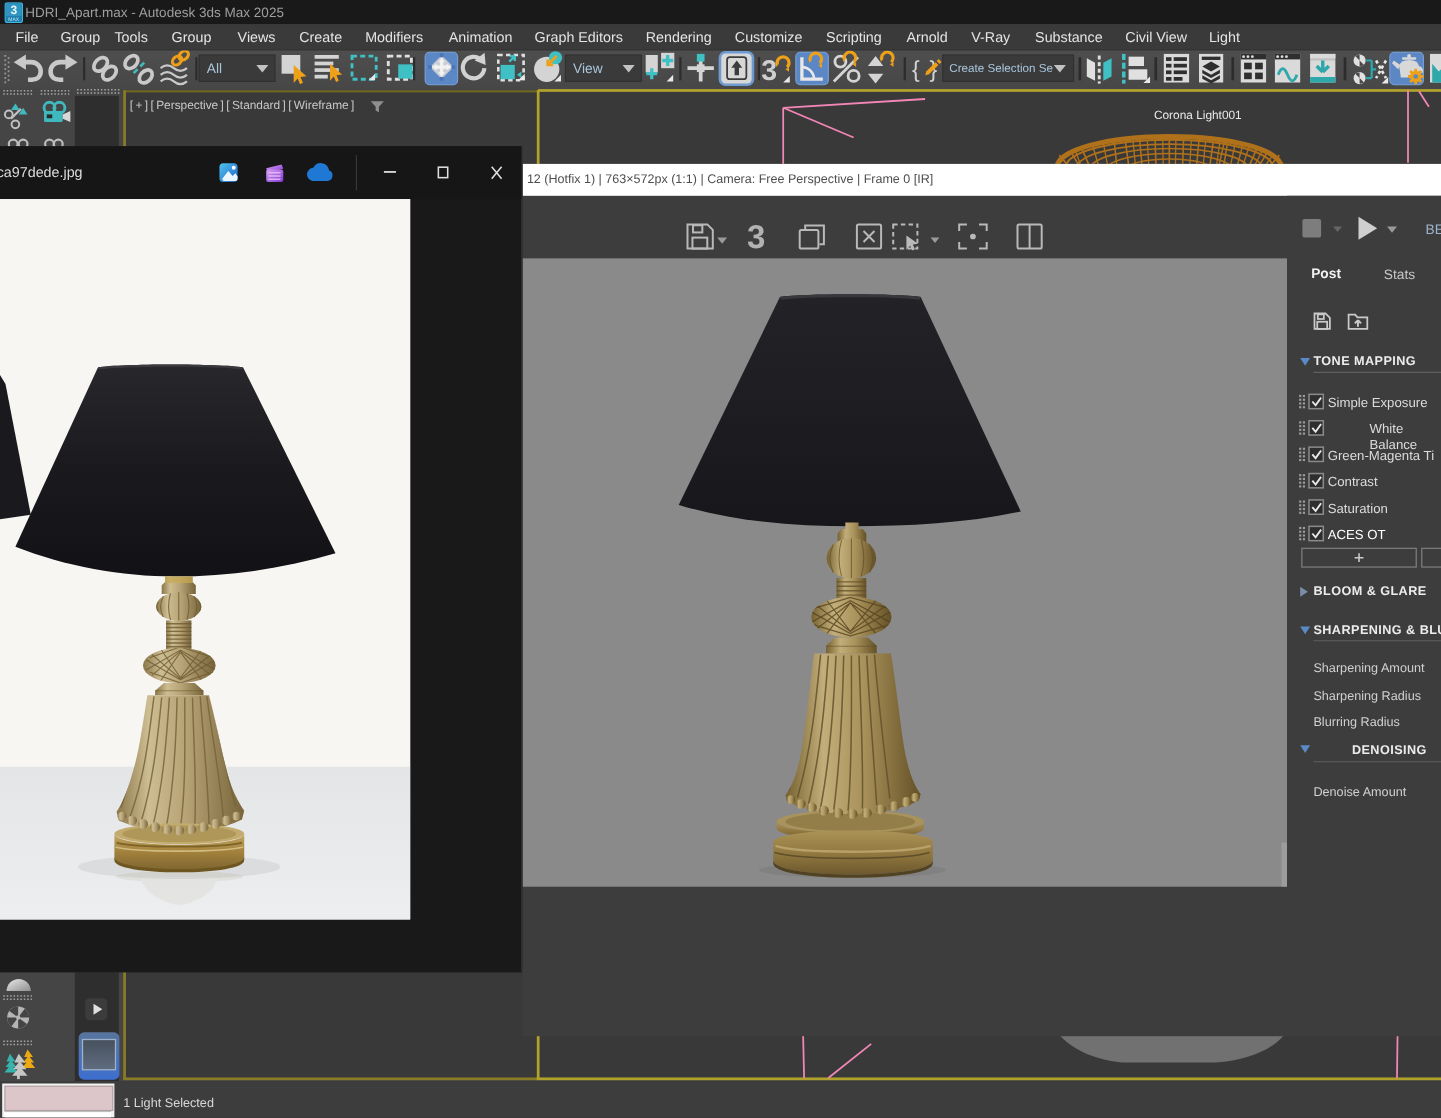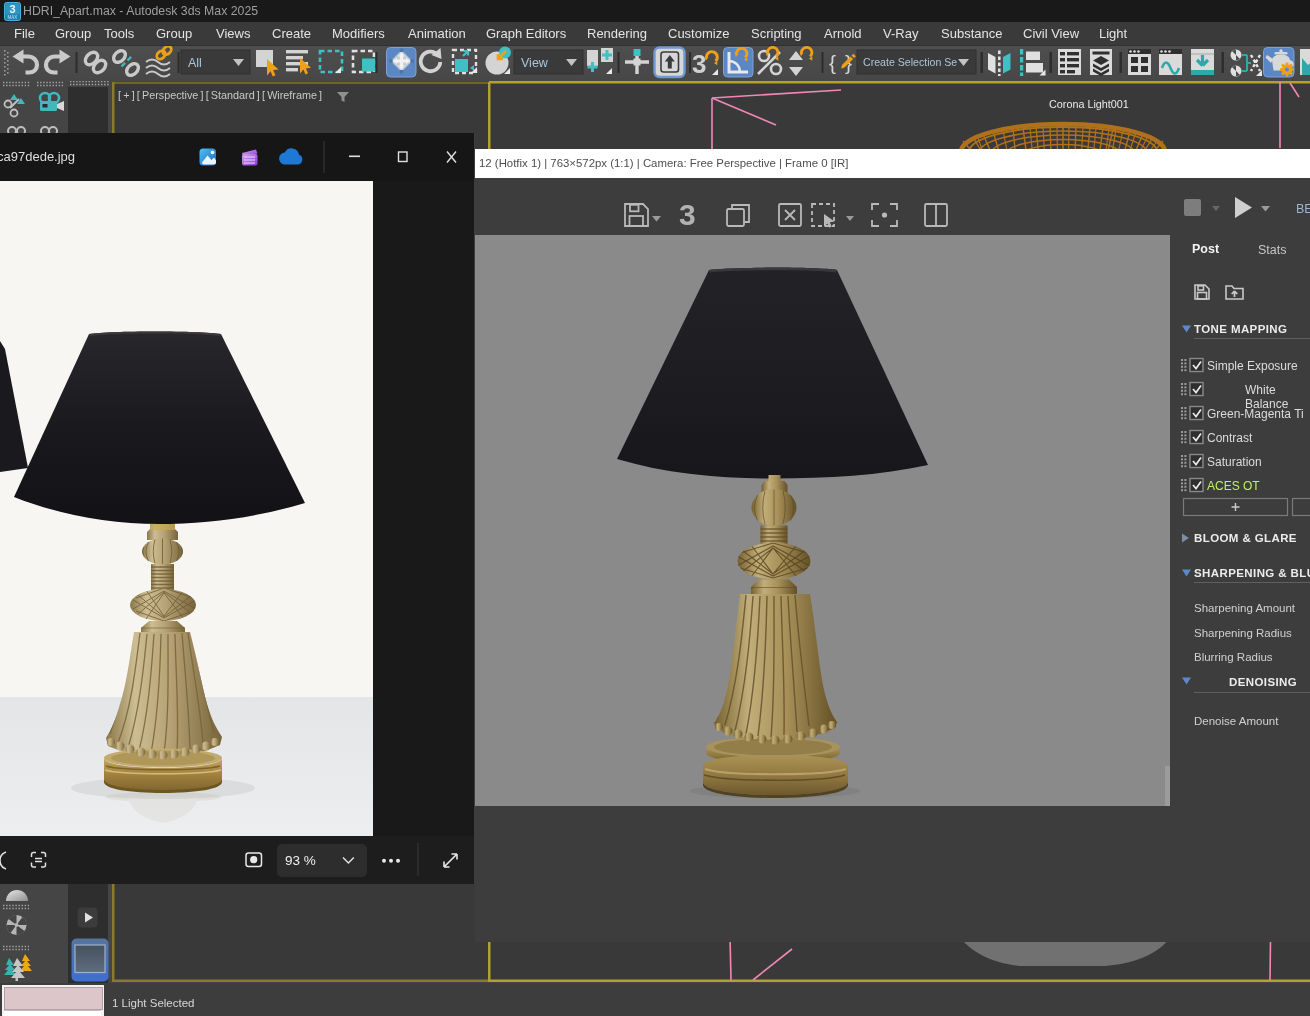--- a/index.html
+++ b/index.html
@@ -610,21 +610,21 @@
         <rect x="13.5" y="320.5" width="104" height="17" fill="none" stroke="#7a7a7a" stroke-width="1.2"></rect>
         <path d="M65.5,325 v8 M61.5,329 h8" stroke="#cccccc" stroke-width="1.4"></path>
         <rect x="122.5" y="320.5" width="20" height="17" fill="none" stroke="#7a7a7a" stroke-width="1.2"></rect>
       </svg>
       <span class="abs" style="left:24px;top:145px;font-size:11.5px;font-weight:bold;letter-spacing:0.4px;color:#ececec;">TONE MAPPING</span>
       <span class="abs" style="left:37px;top:181px;font-size:12px;color:#dcdcdc;">Simple Exposure</span>
       <span class="abs" style="left:37px;top:205px;font-size:12px;color:#dcdcdc;margin-left:38px;">White Balance</span>
       <span class="abs" style="left:37px;top:229px;font-size:12px;color:#dcdcdc;">Green-Magenta Ti</span>
       <span class="abs" style="left:37px;top:253px;font-size:12px;color:#dcdcdc;">Contrast</span>
       <span class="abs" style="left:37px;top:277px;font-size:12px;color:#dcdcdc;">Saturation</span>
-      <span class="abs" style="left:37px;top:301px;font-size:12px;color:#bef264;">ACES OT</span>
+      <span class="abs" style="left:37px;top:301px;font-size:12px;color:#ffffff;">ACES OT</span>
       <span class="abs" style="left:24px;top:354px;font-size:11.5px;font-weight:bold;letter-spacing:0.4px;color:#ececec;">BLOOM &amp; GLARE</span>
       <span class="abs" style="left:24px;top:389px;font-size:11.5px;font-weight:bold;letter-spacing:0.4px;color:#ececec;white-space:nowrap;">SHARPENING &amp; BLU</span>
       <span class="abs" style="left:24px;top:424px;font-size:11.5px;color:#d0d0d0;white-space:nowrap;">Sharpening Amount</span>
       <span class="abs" style="left:24px;top:449px;font-size:11.5px;color:#d0d0d0;white-space:nowrap;">Sharpening Radius</span>
       <span class="abs" style="left:24px;top:473px;font-size:11.5px;color:#d0d0d0;white-space:nowrap;">Blurring Radius</span>
       <span class="abs" style="left:24px;top:498px;font-size:11.5px;font-weight:bold;letter-spacing:0.4px;color:#ececec;padding-left:35px;">DENOISING</span>
       <span class="abs" style="left:24px;top:537px;font-size:11.5px;color:#d0d0d0;white-space:nowrap;">Denoise Amount</span>
     </div>
     <svg class="abs" style="left:0;top:29px" width="835" height="57" viewBox="0 0 835 57">
       <g stroke="#b9b9b9" stroke-width="1.8" fill="none">
@@ -789,34 +789,13 @@
           <circle cx="152" cy="573" r="4.5"></circle>
           <circle cx="163" cy="574" r="4.5"></circle>
           <circle cx="174" cy="573" r="4.5"></circle>
           <circle cx="185" cy="571" r="4.5"></circle>
           <circle cx="196" cy="568" r="4.5"></circle>
           <circle cx="206" cy="565" r="4.5"></circle>
           <circle cx="215" cy="561" r="4"></circle>
         </g>
       </svg>
     </div>
-    <div id="ph-bottom">
-      <svg width="474" height="48" viewBox="0 0 474 48">
-        <path d="M6,16 a9,9 0 0 0 0,17" stroke="#e0e0e0" stroke-width="1.6" fill="none"></path>
-        <g stroke="#e0e0e0" stroke-width="1.5" fill="none">
-          <path d="M31.5,21 v-2.5 a2,2 0 0 1 2,-2 h2.5 M41,16.5 h2.5 a2,2 0 0 1 2,2 v2.5 M45.5,26.5 v2.5 a2,2 0 0 1 -2,2 h-2.5 M36,31 h-2.5 a2,2 0 0 1 -2,-2 v-2.5"></path>
-          <path d="M35,22.5 h7 M35,25.5 h7"></path>
-        </g>
-        <rect x="277" y="8" width="90" height="33" rx="5" fill="#2d2d2d"></rect>
-        <g stroke="#e8e8e8" stroke-width="1.5" fill="none">
-          <rect x="246" y="17" width="15.5" height="13.5" rx="2.5"></rect>
-        </g>
-        <circle cx="253.7" cy="23.7" r="3.6" fill="#e8e8e8"></circle>
-        <text x="285" y="29" font-size="13.5" fill="#f0f0f0">93 %</text>
-        <path d="M343,21.5 l5.4,5.5 5.4,-5.5" stroke="#e0e0e0" stroke-width="1.5" fill="none"></path>
-        <circle cx="384" cy="24.7" r="2" fill="#e8e8e8"></circle>
-        <circle cx="391" cy="24.7" r="2" fill="#e8e8e8"></circle>
-        <circle cx="398" cy="24.7" r="2" fill="#e8e8e8"></circle>
-        <rect x="417.5" y="7" width="1" height="33" fill="#3a3a3a"></rect>
-        <path d="M444,31 l13,-13 M444,31 v-5.5 M444,31 h5.5 M457,18 v5.5 M457,18 h-5.5" stroke="#e8e8e8" stroke-width="1.6" fill="none"></path>
-      </svg>
-    </div>
   </div>
 
 </body></html>

